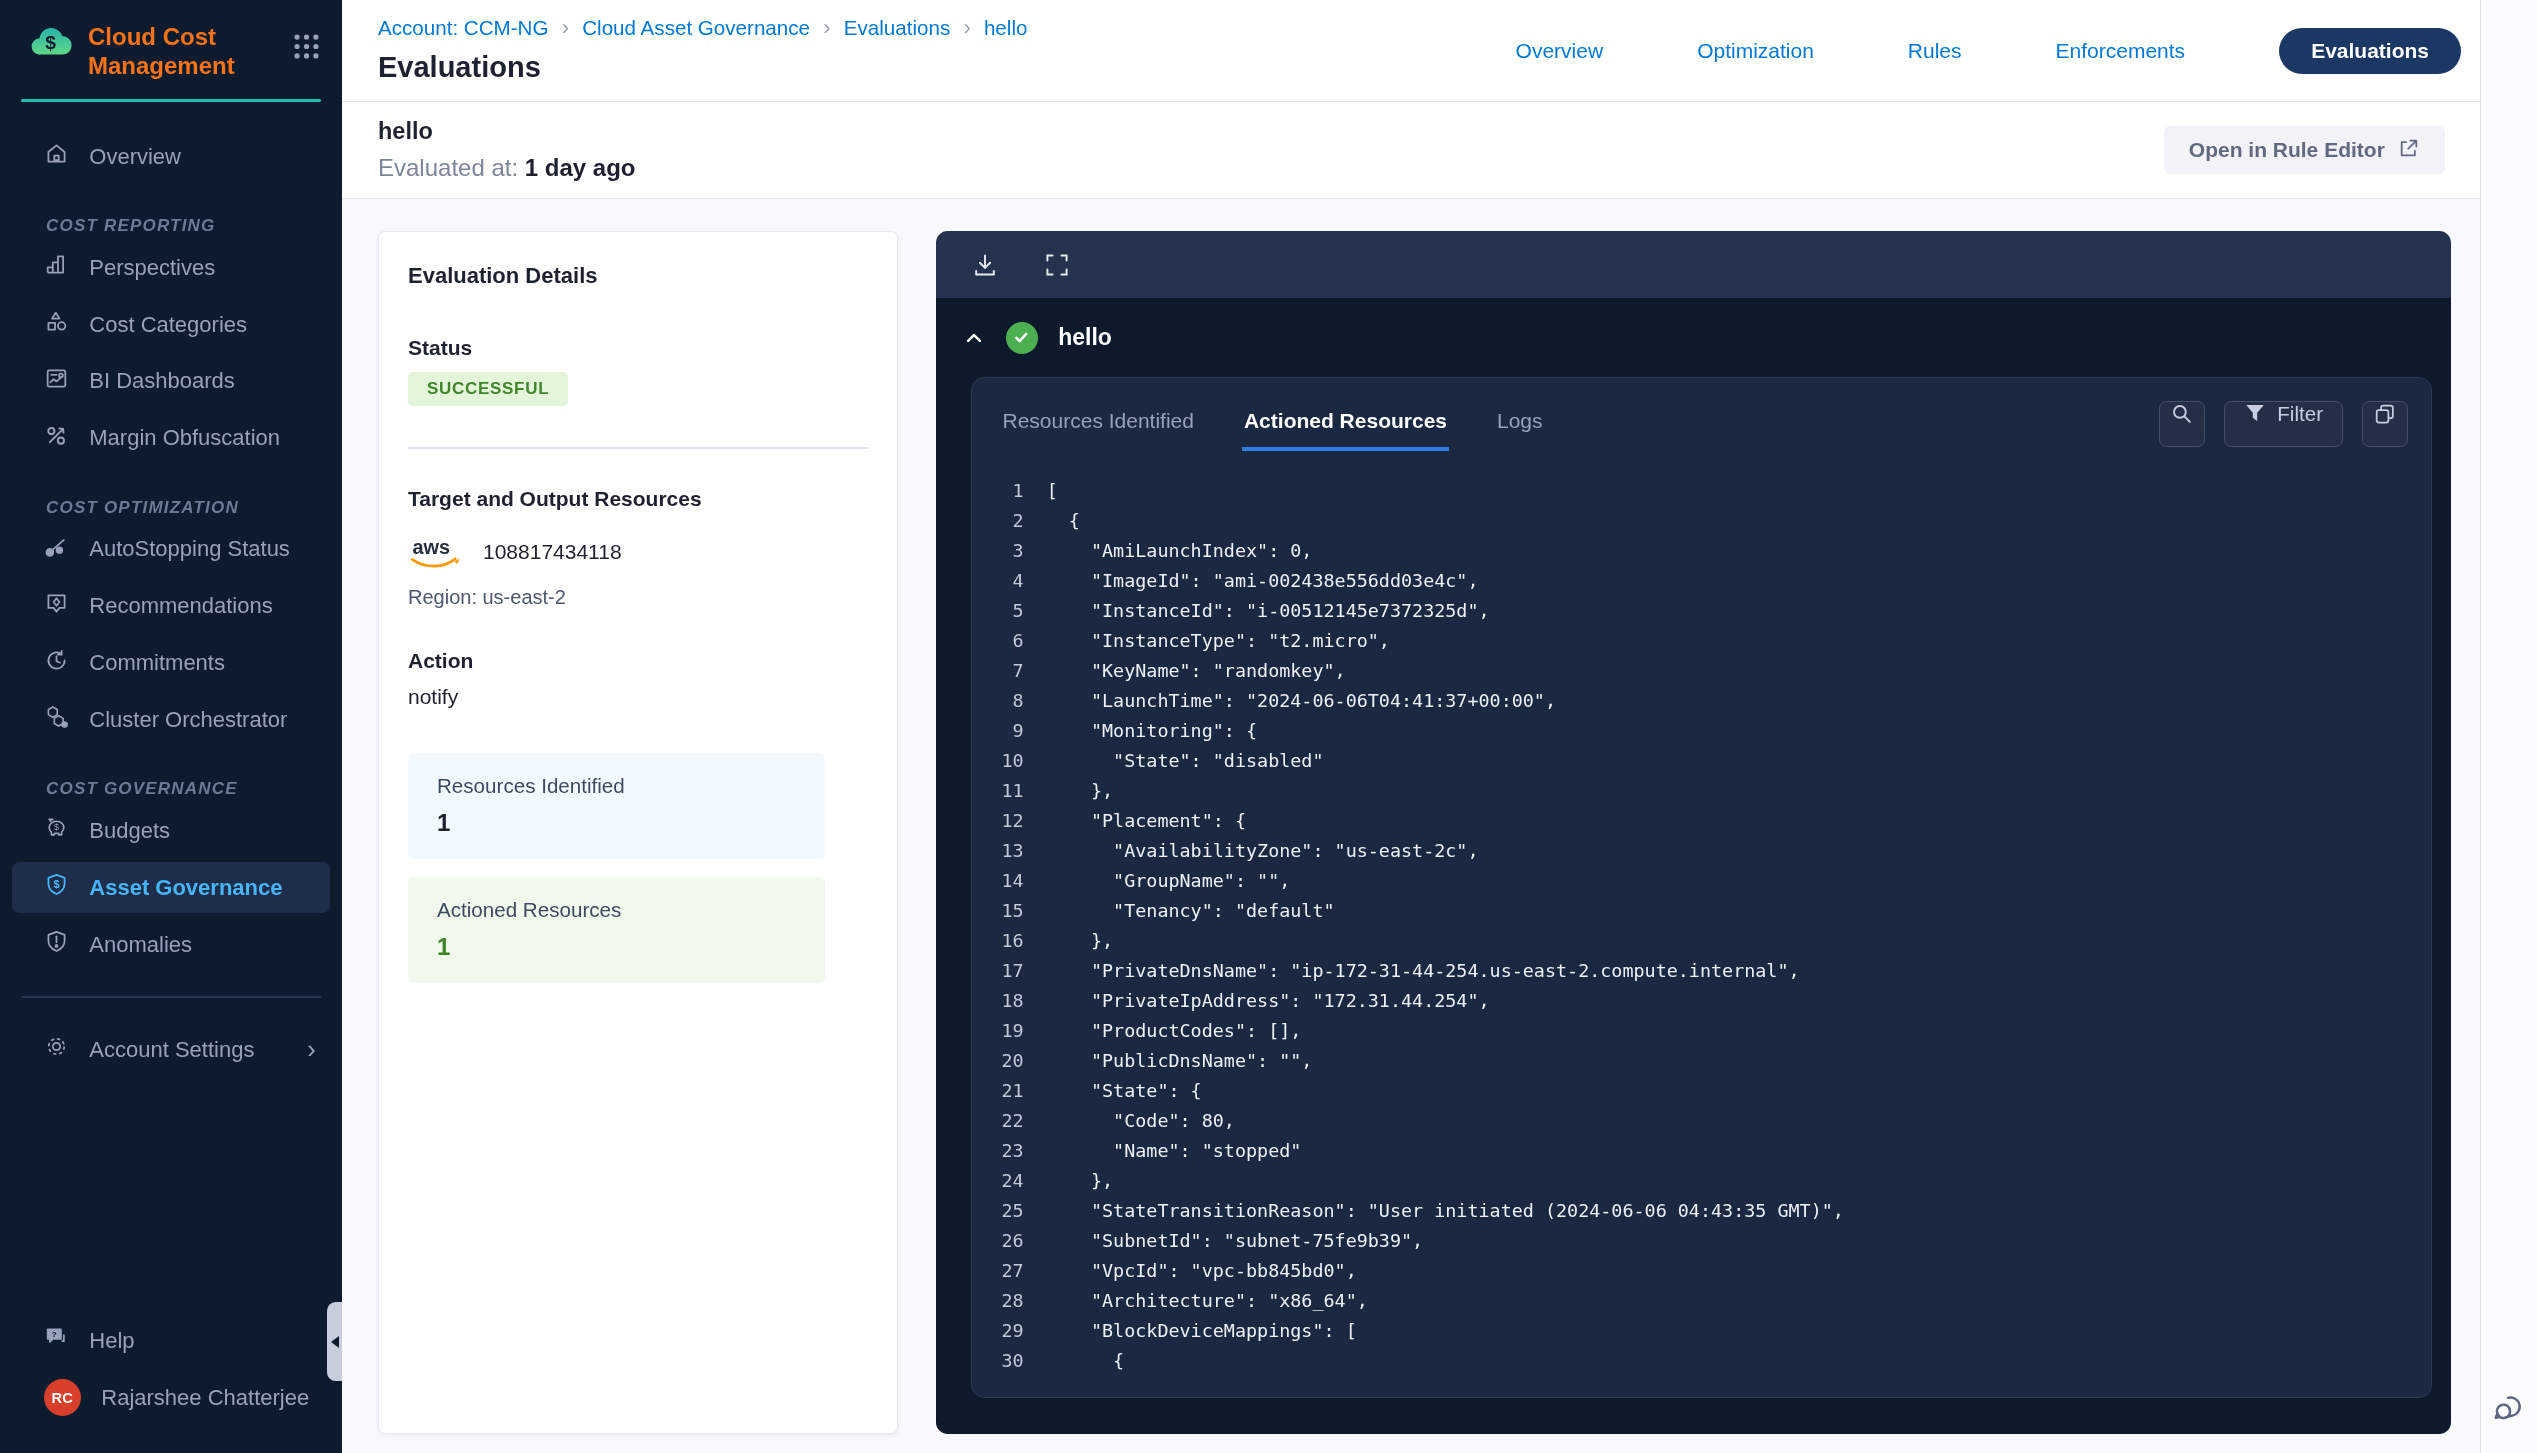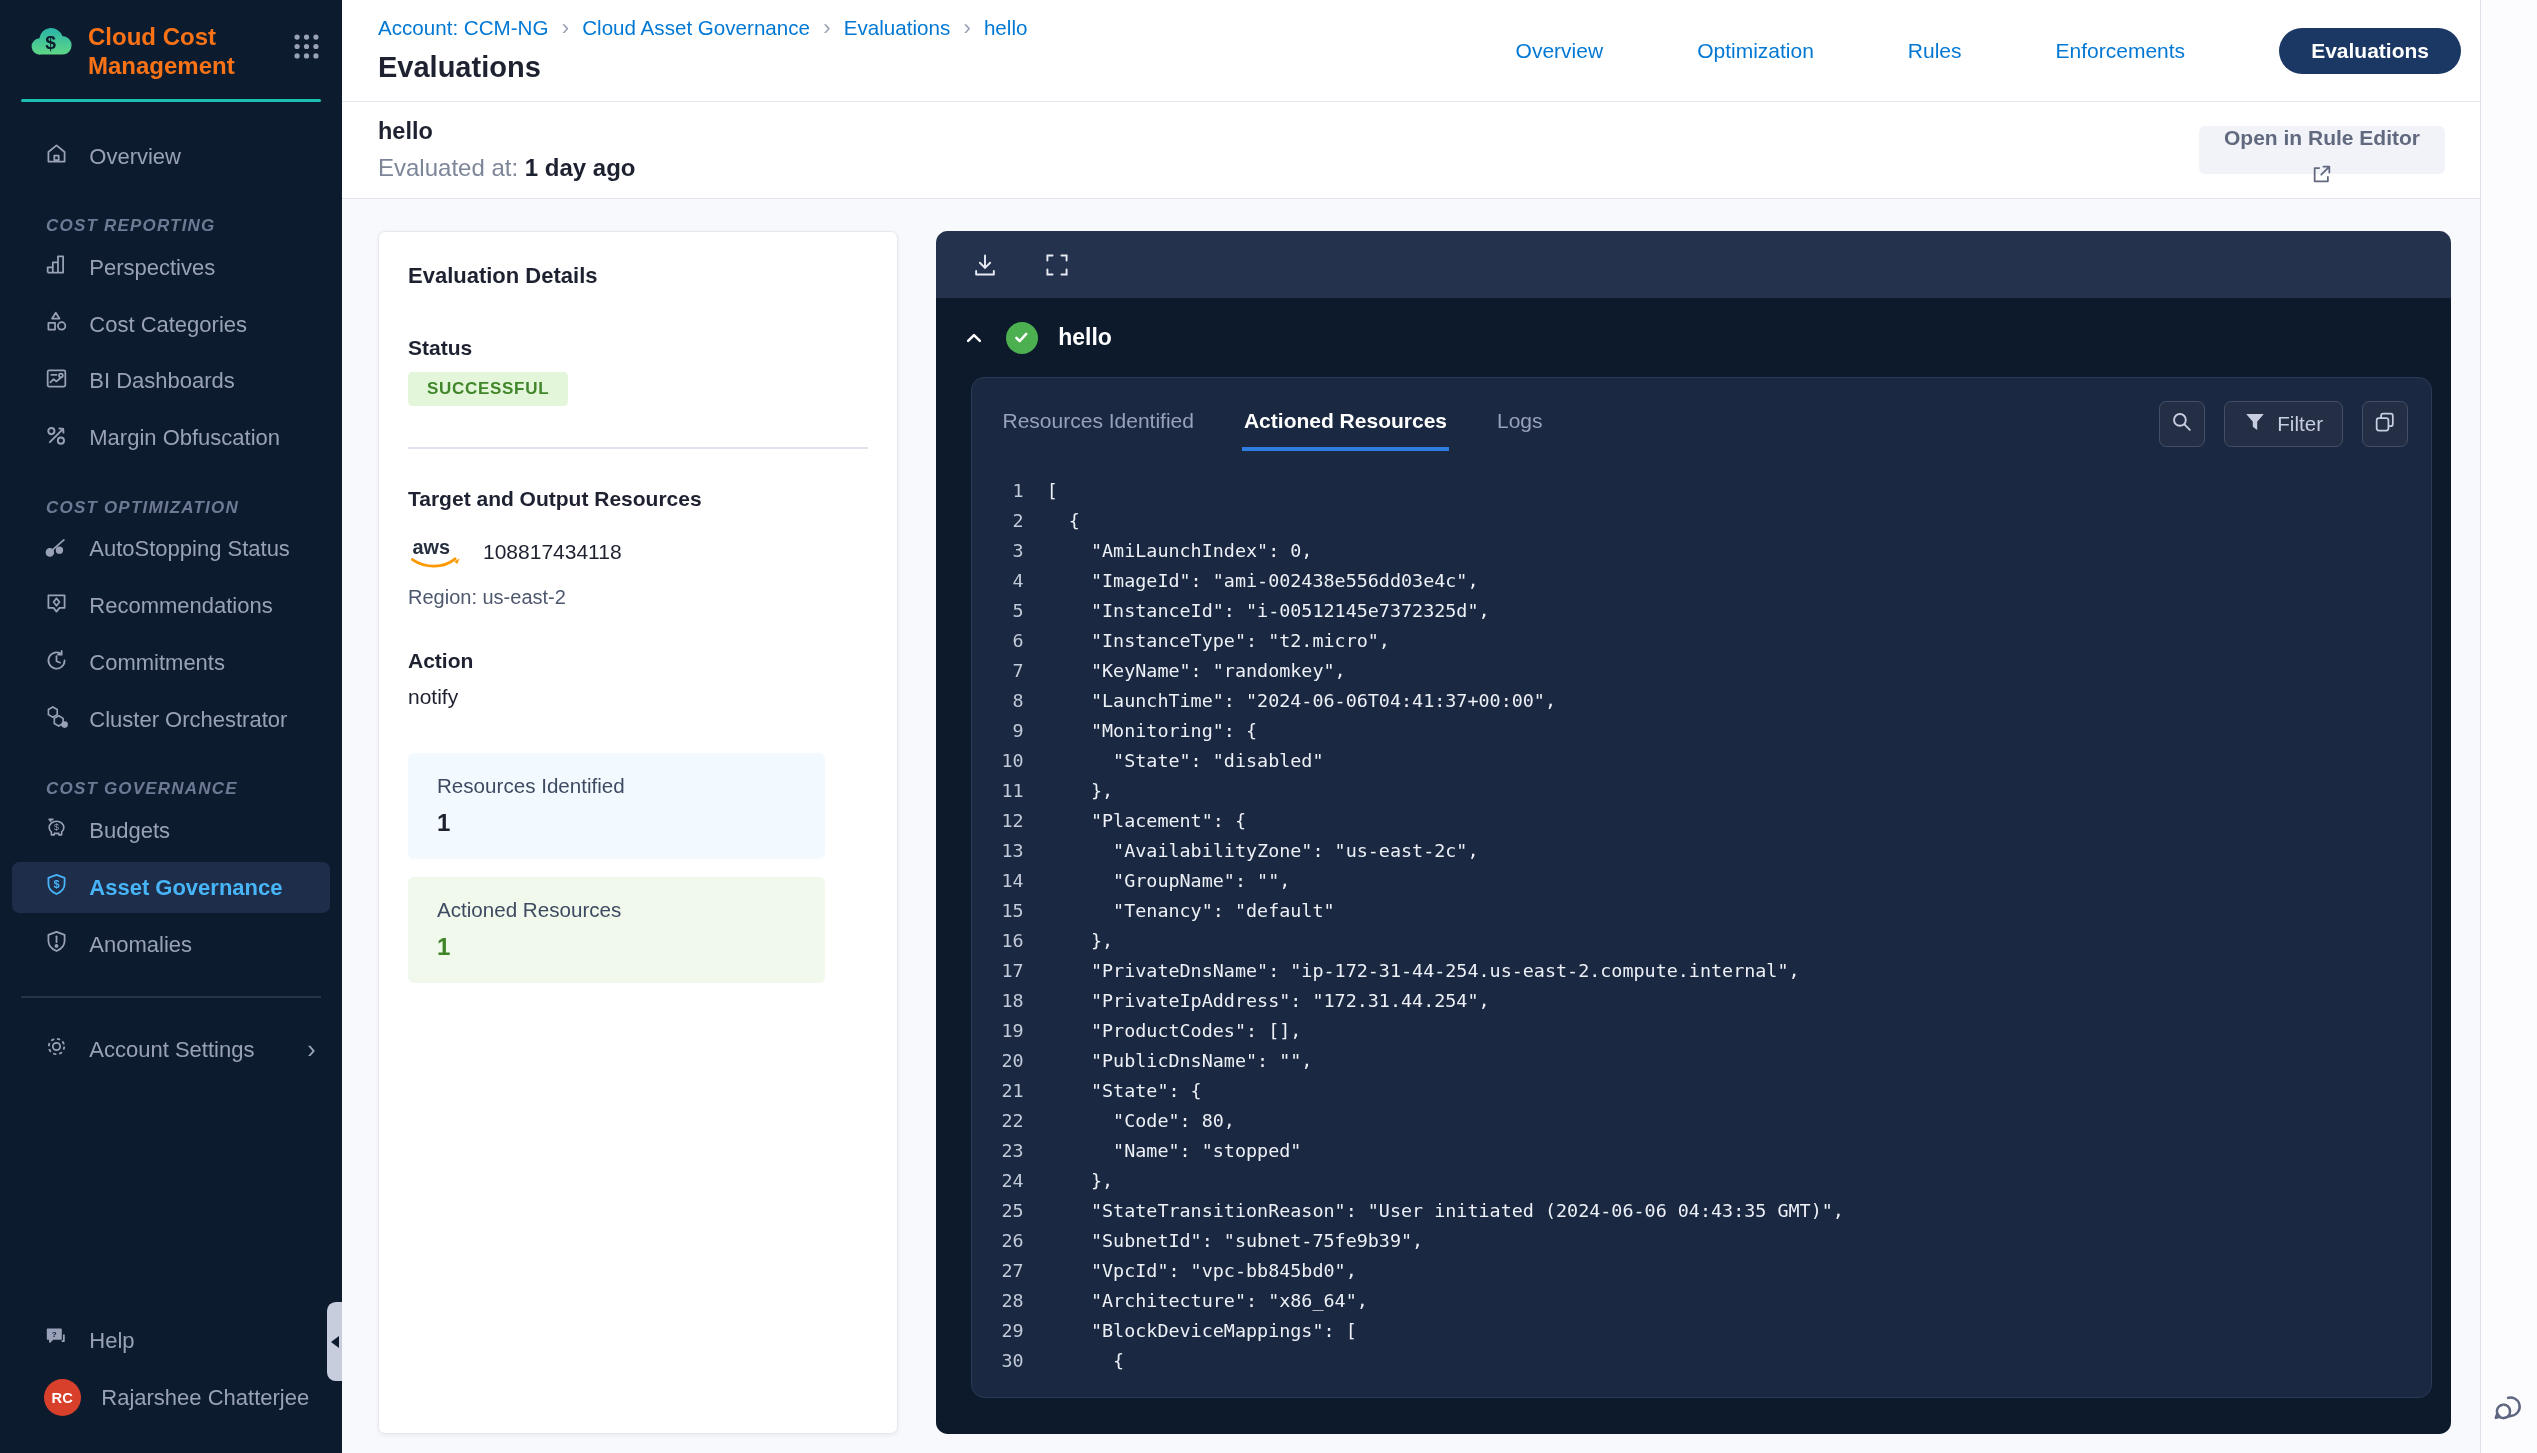--- a/index.html
+++ b/index.html
@@ -46,21 +46,21 @@
     height:46px; padding:0 32px; border-radius:23px; display:flex; align-items:center; cursor:pointer; }
 
   
   .subhdr { height:97px; background:#fff; border-bottom:1.5px solid #e3e5ee;
     display:flex; align-items:center; padding:0 35px 0 36px; }
   .rule-title { font-size:23.5px; font-weight:bold; color:#1d2130; }
   .eval-at { margin-top:8.8px; font-size:24px; color:#7d8698; }
   .eval-at b { color:#1d2130; }
   .open-btn { margin-left:auto; height:48px; background:#f2f3f9; border:none; border-radius:5.9px;
     display:flex; align-items:center; gap:13.2px; padding:0 25px; color:#61697f;
-    font-size:21px; font-weight:bold; font-family:inherit; cursor:pointer;flex-direction:column; }
+    font-size:21px; font-weight:bold; font-family:inherit; cursor:pointer; }
 
   
   .page-body { position:absolute; top:200px; bottom:0; left:0; right:0;
     background:#f8f9fc; padding:31px 29px 20px 36px; display:flex; gap:38px; }
 
   .details-card { width:520px; flex:none; background:#fff; border:0.7px solid #e6e8f1;
     border-radius:7.3px; box-shadow:0 1.5px 4.4px rgba(40,41,61,.06); padding:31px 29px; }
   .card-h { font-size:22px; font-weight:bold; color:#1d2130; margin-bottom:47px; }
   .fld-label { font-size:21px; font-weight:bold; color:#1d2130; margin-bottom:11.7px; }
   .badge-success { display:inline-block; background:#e4f6d9; color:#41862a; font-size:17px;
@@ -89,21 +89,21 @@
     display:grid; place-items:center; flex:none; }
   .inner-card { flex:1; margin:0 19px 36px 35px; background:#1a2941;
     border:0.7px solid #2c3a55; border-radius:13.2px; display:flex; flex-direction:column; min-height:0; }
   .card-top { display:flex; align-items:center; padding:19px 23px 0 29px; flex:none; }
   .tabs { display:flex; gap:47px; }
   .tab { font-size:21px; color:#97a1b8; padding:11.7px 1.5px 14.7px; border-bottom:4.4px solid transparent;
     cursor:pointer; }
   .tab.active { color:#fff; font-weight:bold; border-bottom-color:#2f7de0; }
   .viewer-controls { margin-left:auto; display:flex; gap:19px; align-items:center; }
   .icon-btn { height:46px; min-width:46px; background:#242e44; border:1.5px solid #454f68;
-    border-radius:7.3px; color:#c8cee2; display:flex; align-items:center; justify-content:center;
+    border-radius:7.3px; color:#c8cee2; display:flex; justify-content:center;
     gap:11.7px; cursor:pointer; font-family:inherit; font-size:20.6px; }
   .filter-btn { padding:0 19px; }
   .code { flex:1; padding:25px 22px 22px 14.7px; overflow:hidden;
     font-family:"DejaVu Sans Mono", monospace; font-size:18.4px; line-height:30px; }
   .code-row { display:flex; }
   .ln { width:37px; text-align:right; color:#c2c9d8; flex:none; margin-right:23px; }
   .ct { white-space:pre; color:#edf0f7; }
 
   
   .right-strip { position:absolute; right:0; top:0; width:58px; height:1454px;

